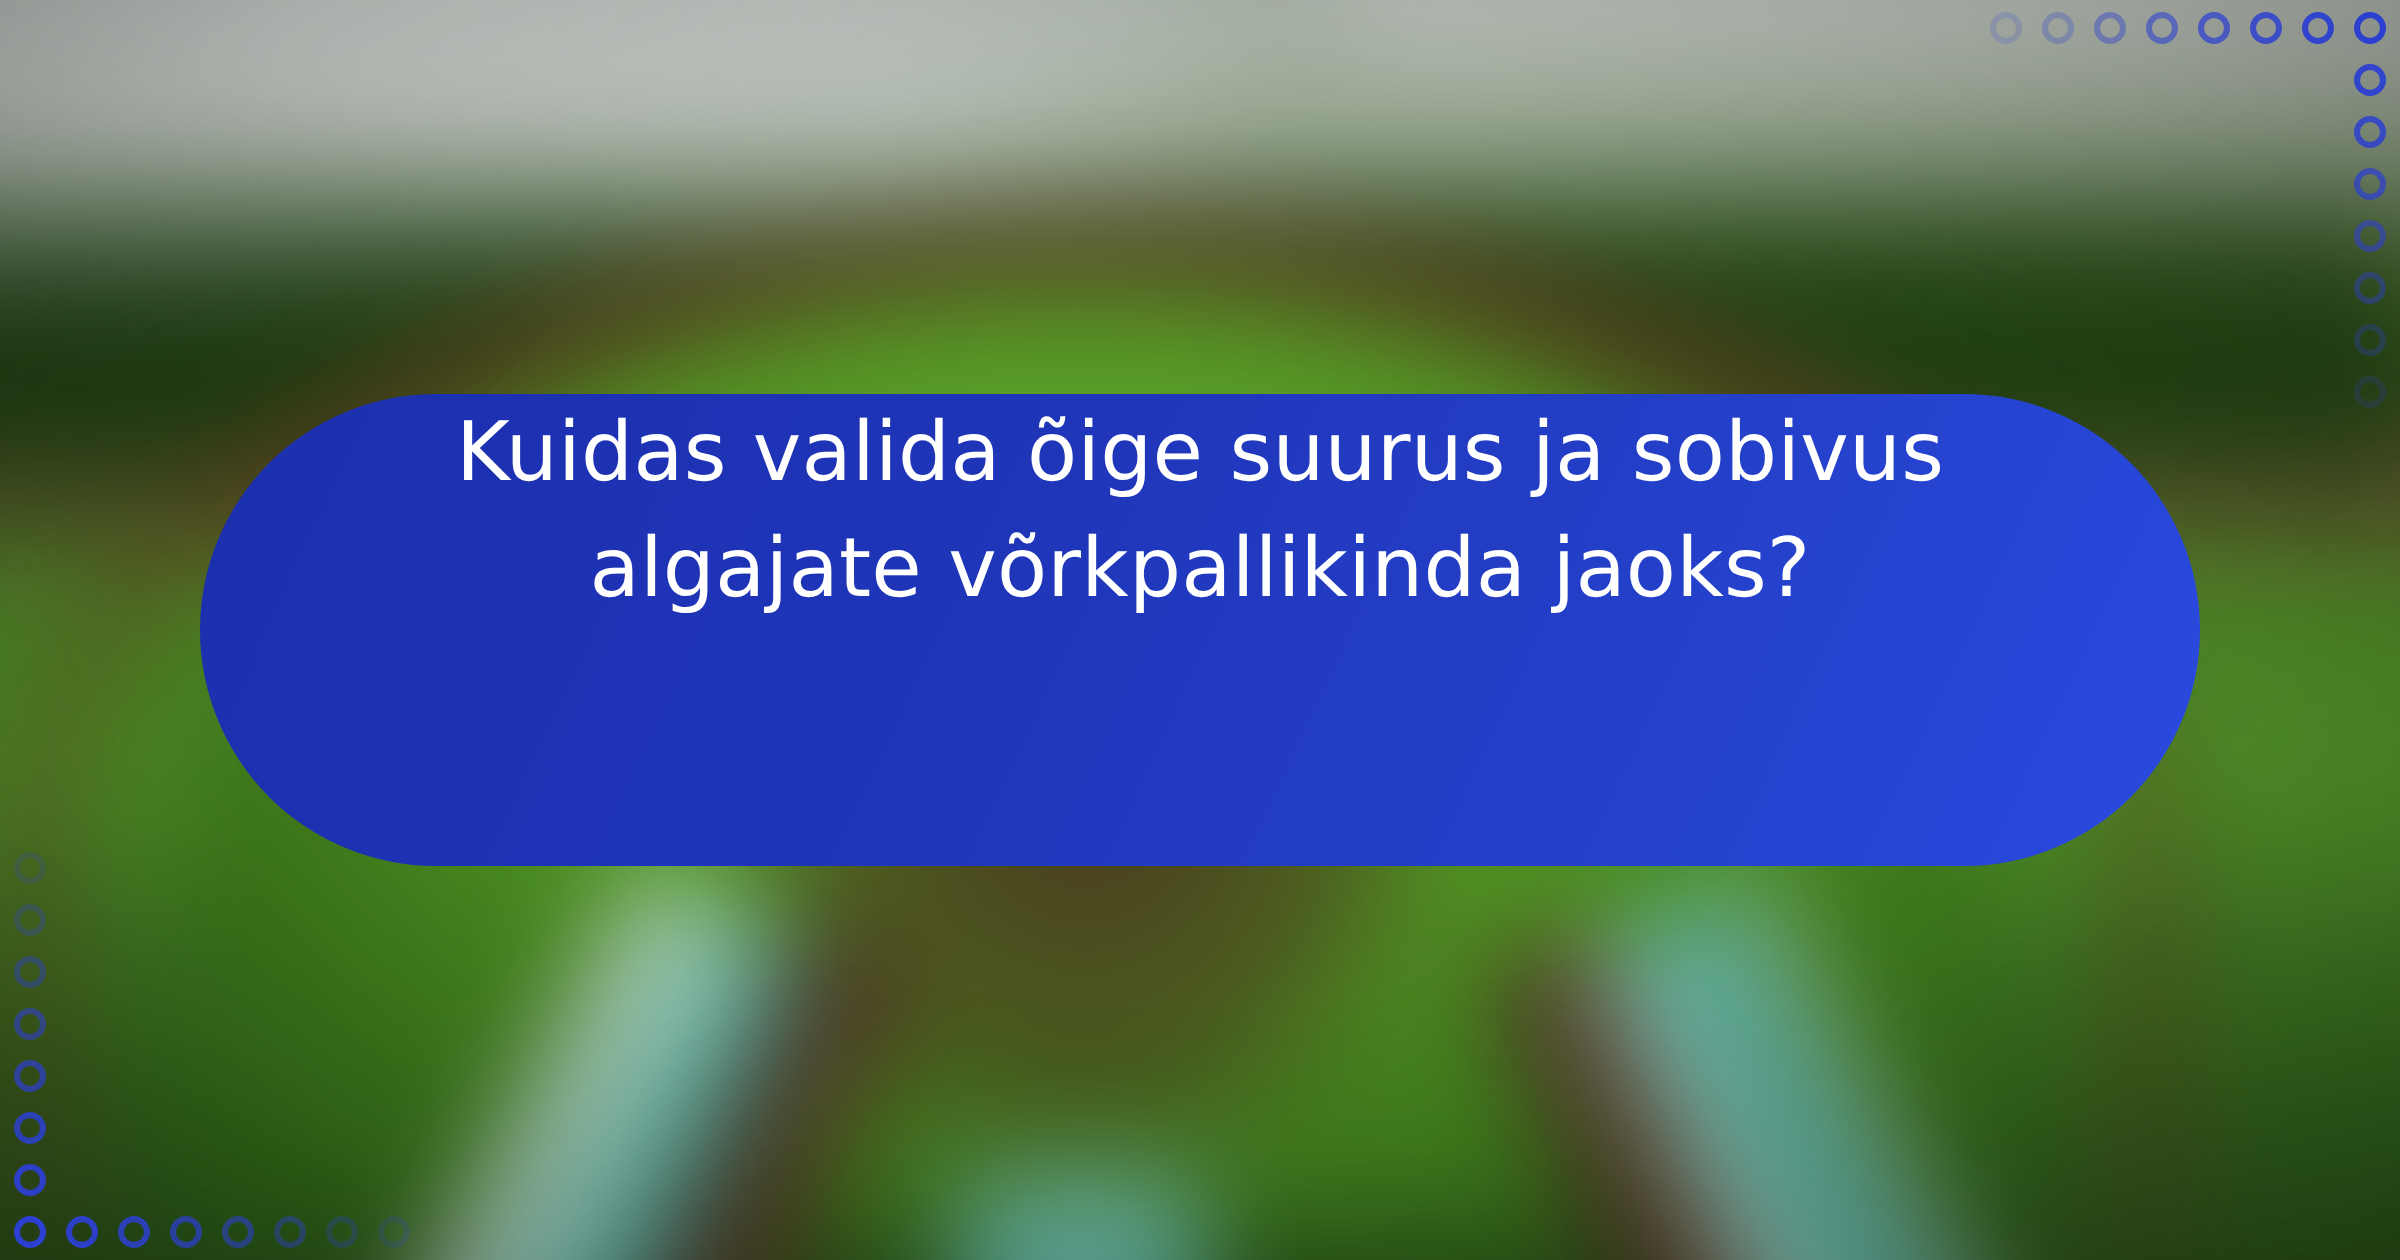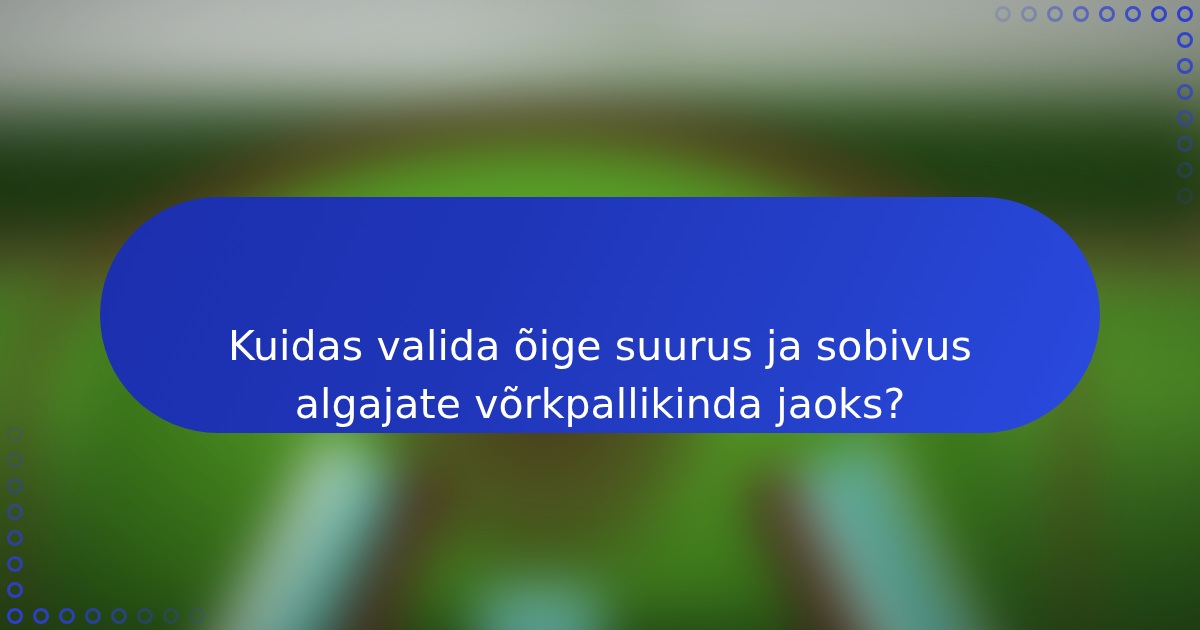--- a/index.html
+++ b/index.html
@@ -152,21 +152,21 @@
   .dots-bl { left:0; bottom:0; width:208px; height:208px; }
 
   
   .headline-card {
     position:absolute;
     left:100px; top:197px;
     width:1000px; height:236px;
     border-radius:118px;
     background:linear-gradient(115deg, #1b2fae 0%, #1f35b8 38%, #2440c9 70%, #2a4ae0 100%);
     display:flex;
-    align-items:flex-end;
+    align-items:flex-start;
     justify-content:center;
     padding:0 92px;
   }
 
   .headline-text {
     color:#ffffff;
     font-size:41px;
     line-height:58px;
     font-weight:400;
     text-align:center;

